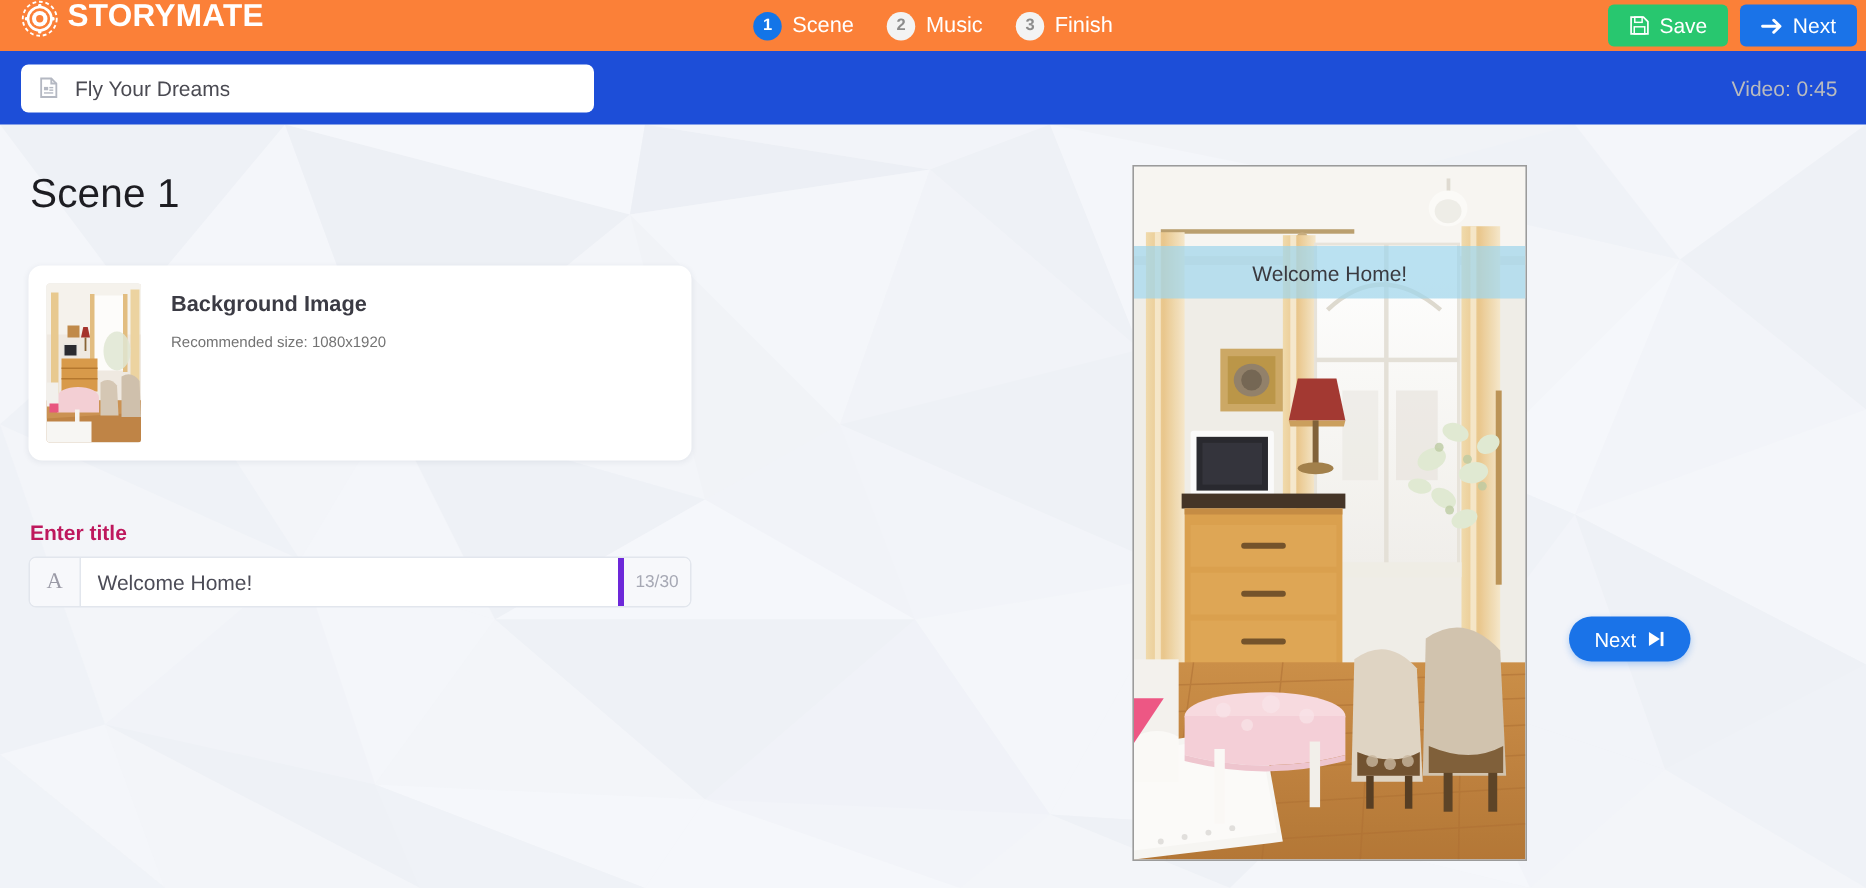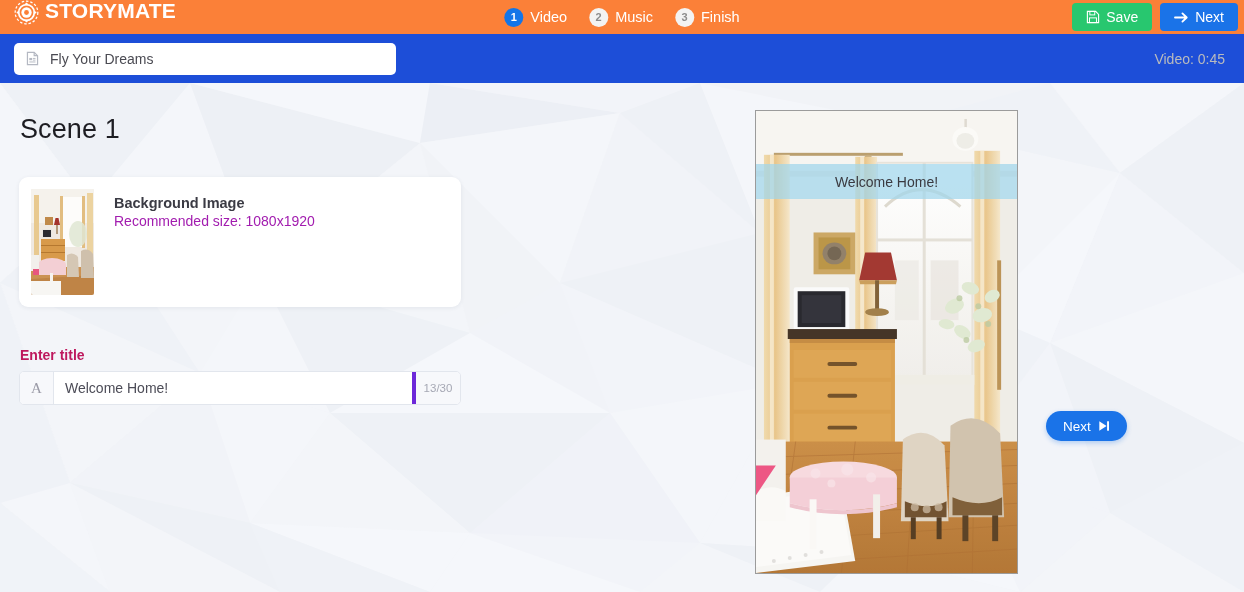--- a/index.html
+++ b/index.html
@@ -180,34 +180,34 @@
     flex: none;
     background: #e9e4dc;
   }
   .card-text {
     margin-left: 20px;
     display: flex;
     flex-direction: column;
     justify-content: flex-start;
     align-self: flex-start;
     padding-top: 6px;
-    gap: 2px;
+    gap: 12px;
   }
   .card-title {
     font-size: 14.5px;
     font-weight: bold;
     color: #3b3b44;
   }
   .card-sub {
     font-size: 14px;
     color: #646470;
   }
   .card-hint {
-    font-size: 14px;
-    color: #a21caf;
+    font-size: 10px;
+    color: #737373;
   }
 
   
   .field-label {
     position: absolute;
     left: 20px;
     top: 264px;
     font-size: 14px;
     color: #be185d;
     font-weight: bold;
@@ -391,21 +391,21 @@
           <rect x="3.4" y="14.6" width="3.4" height="2.8" rx="1"></rect>
           <rect x="25.2" y="14.6" width="3.4" height="2.8" rx="1"></rect>
         </g>
       </svg>
       <span class="logo-text">STORYMATE</span>
     </div>
 
     <div class="steps">
       <div class="step active">
         <span class="step-num">1</span>
-        <span class="step-label">Video</span>
+        <span class="step-label">Scene</span>
       </div>
       <div class="step">
         <span class="step-num">2</span>
         <span class="step-label">Music</span>
       </div>
       <div class="step">
         <span class="step-num">3</span>
         <span class="step-label">Finish</span>
       </div>
     </div>

